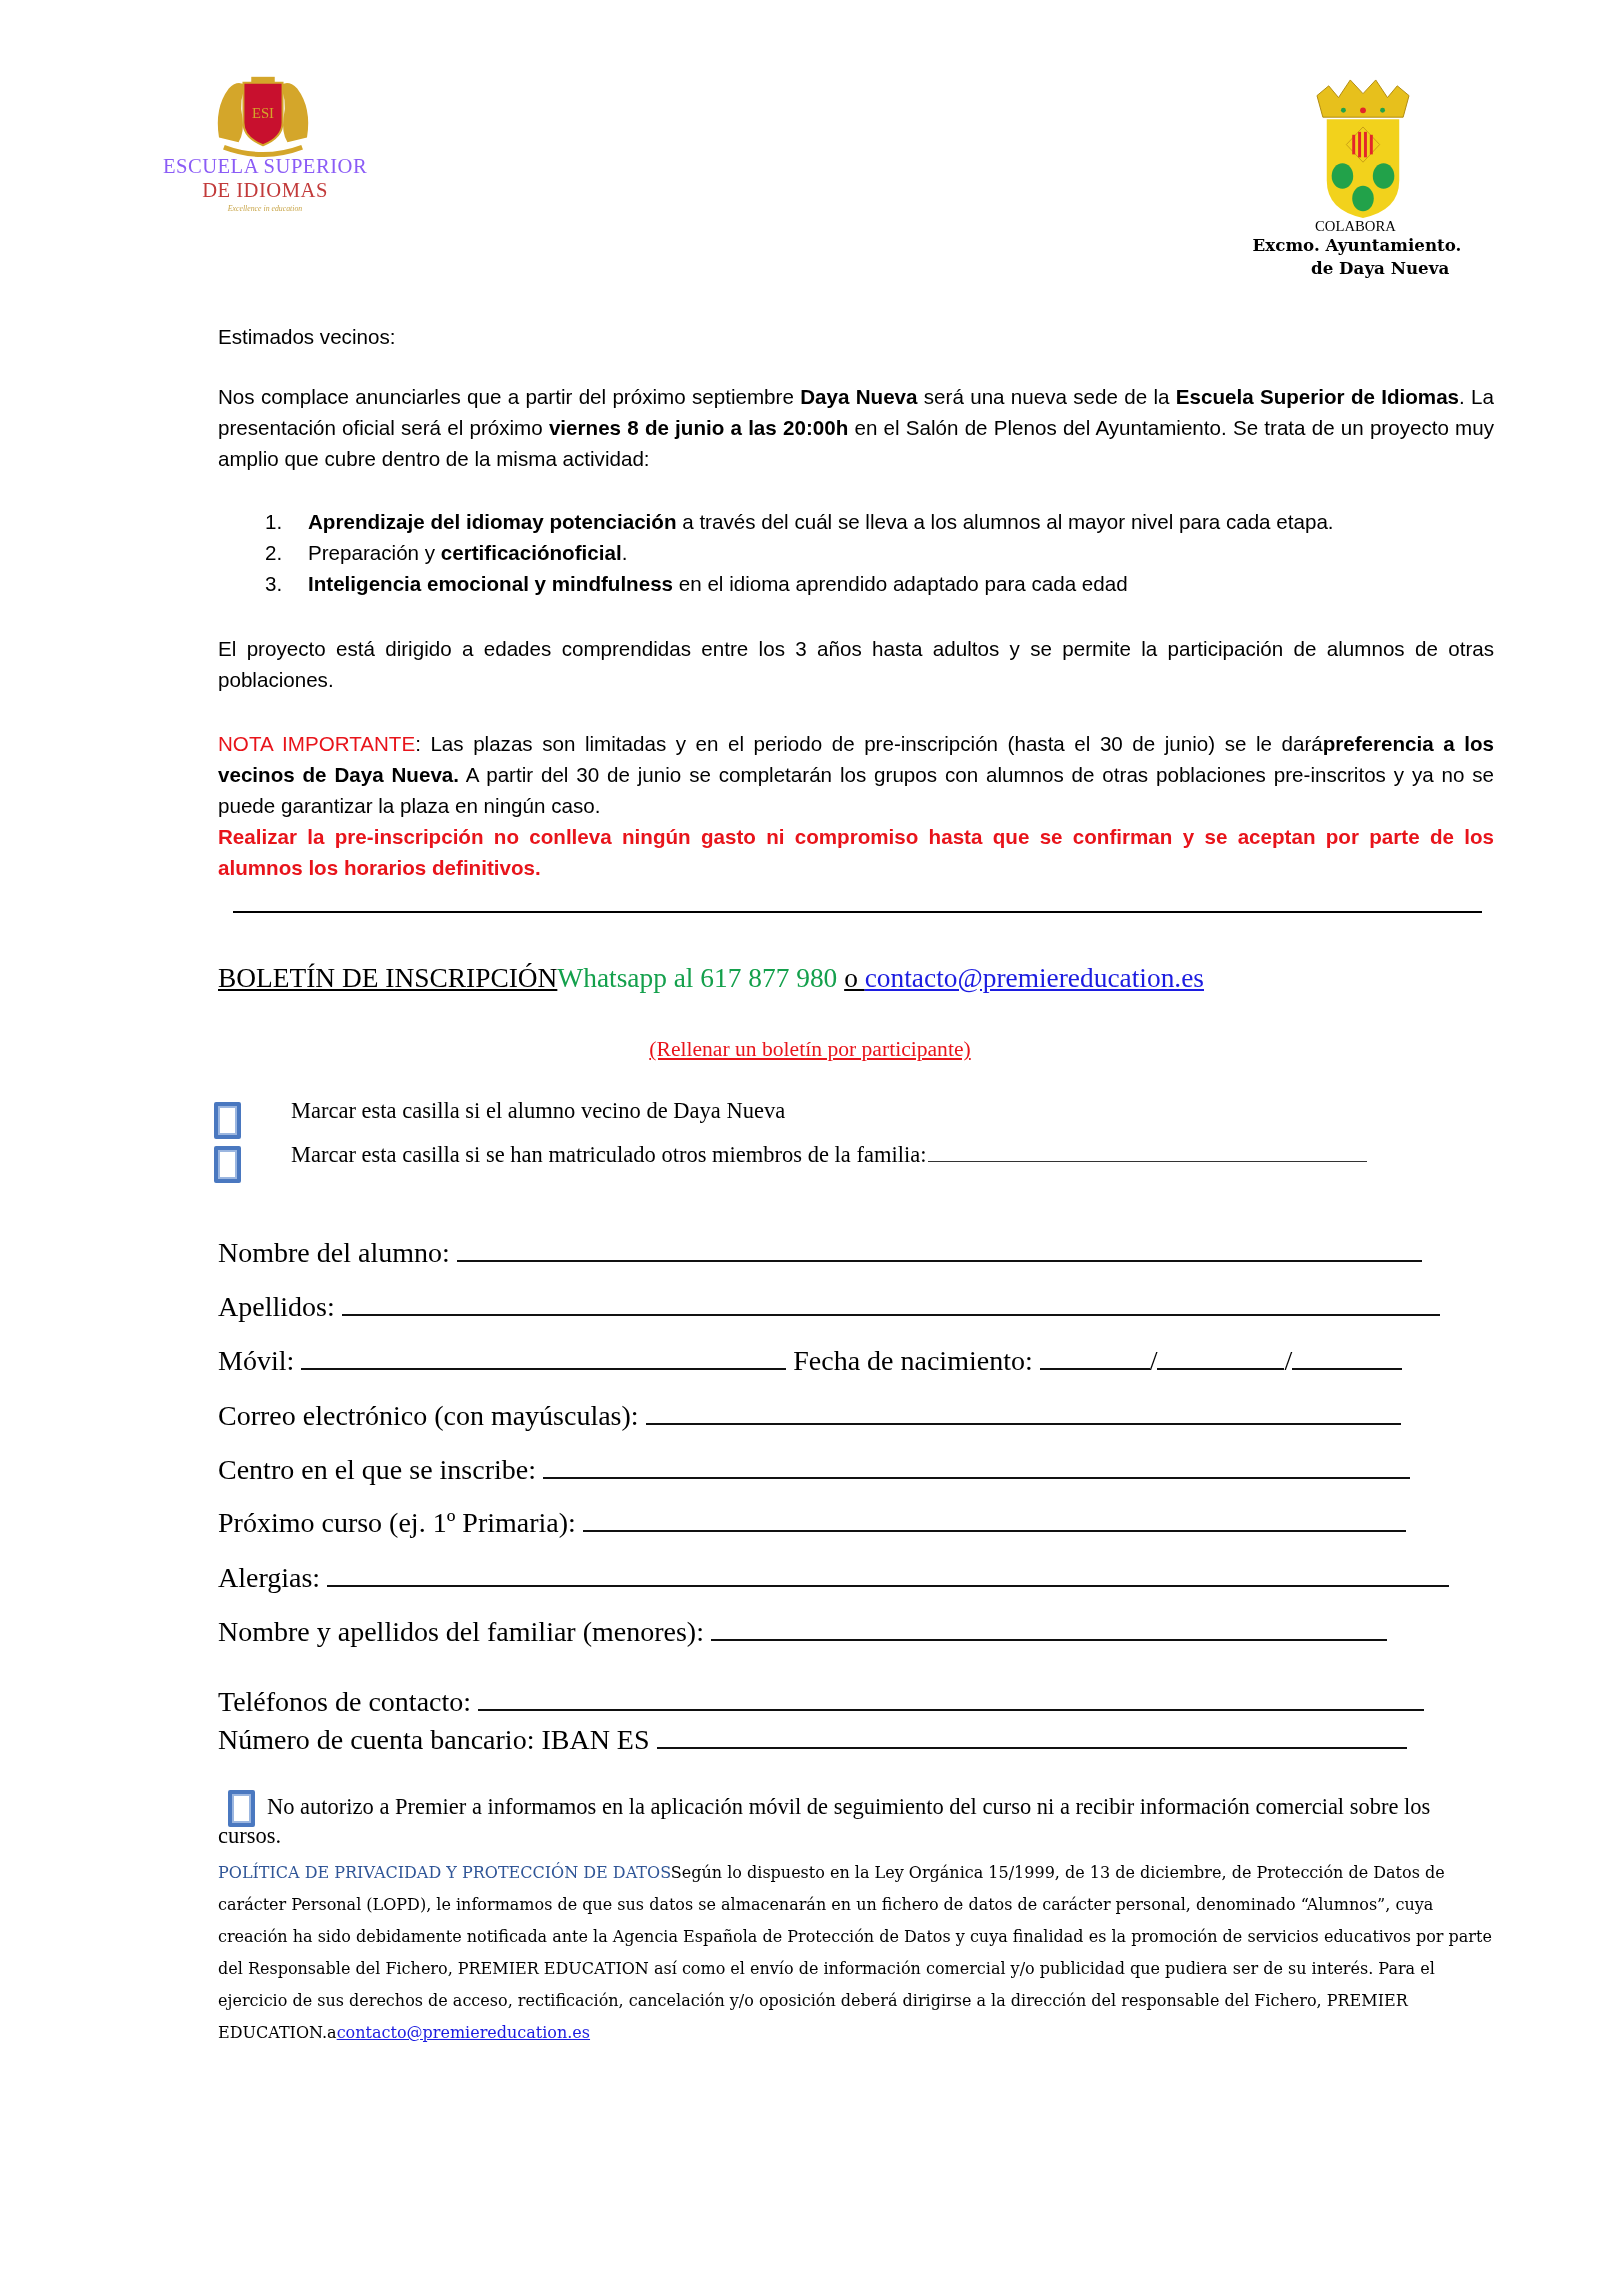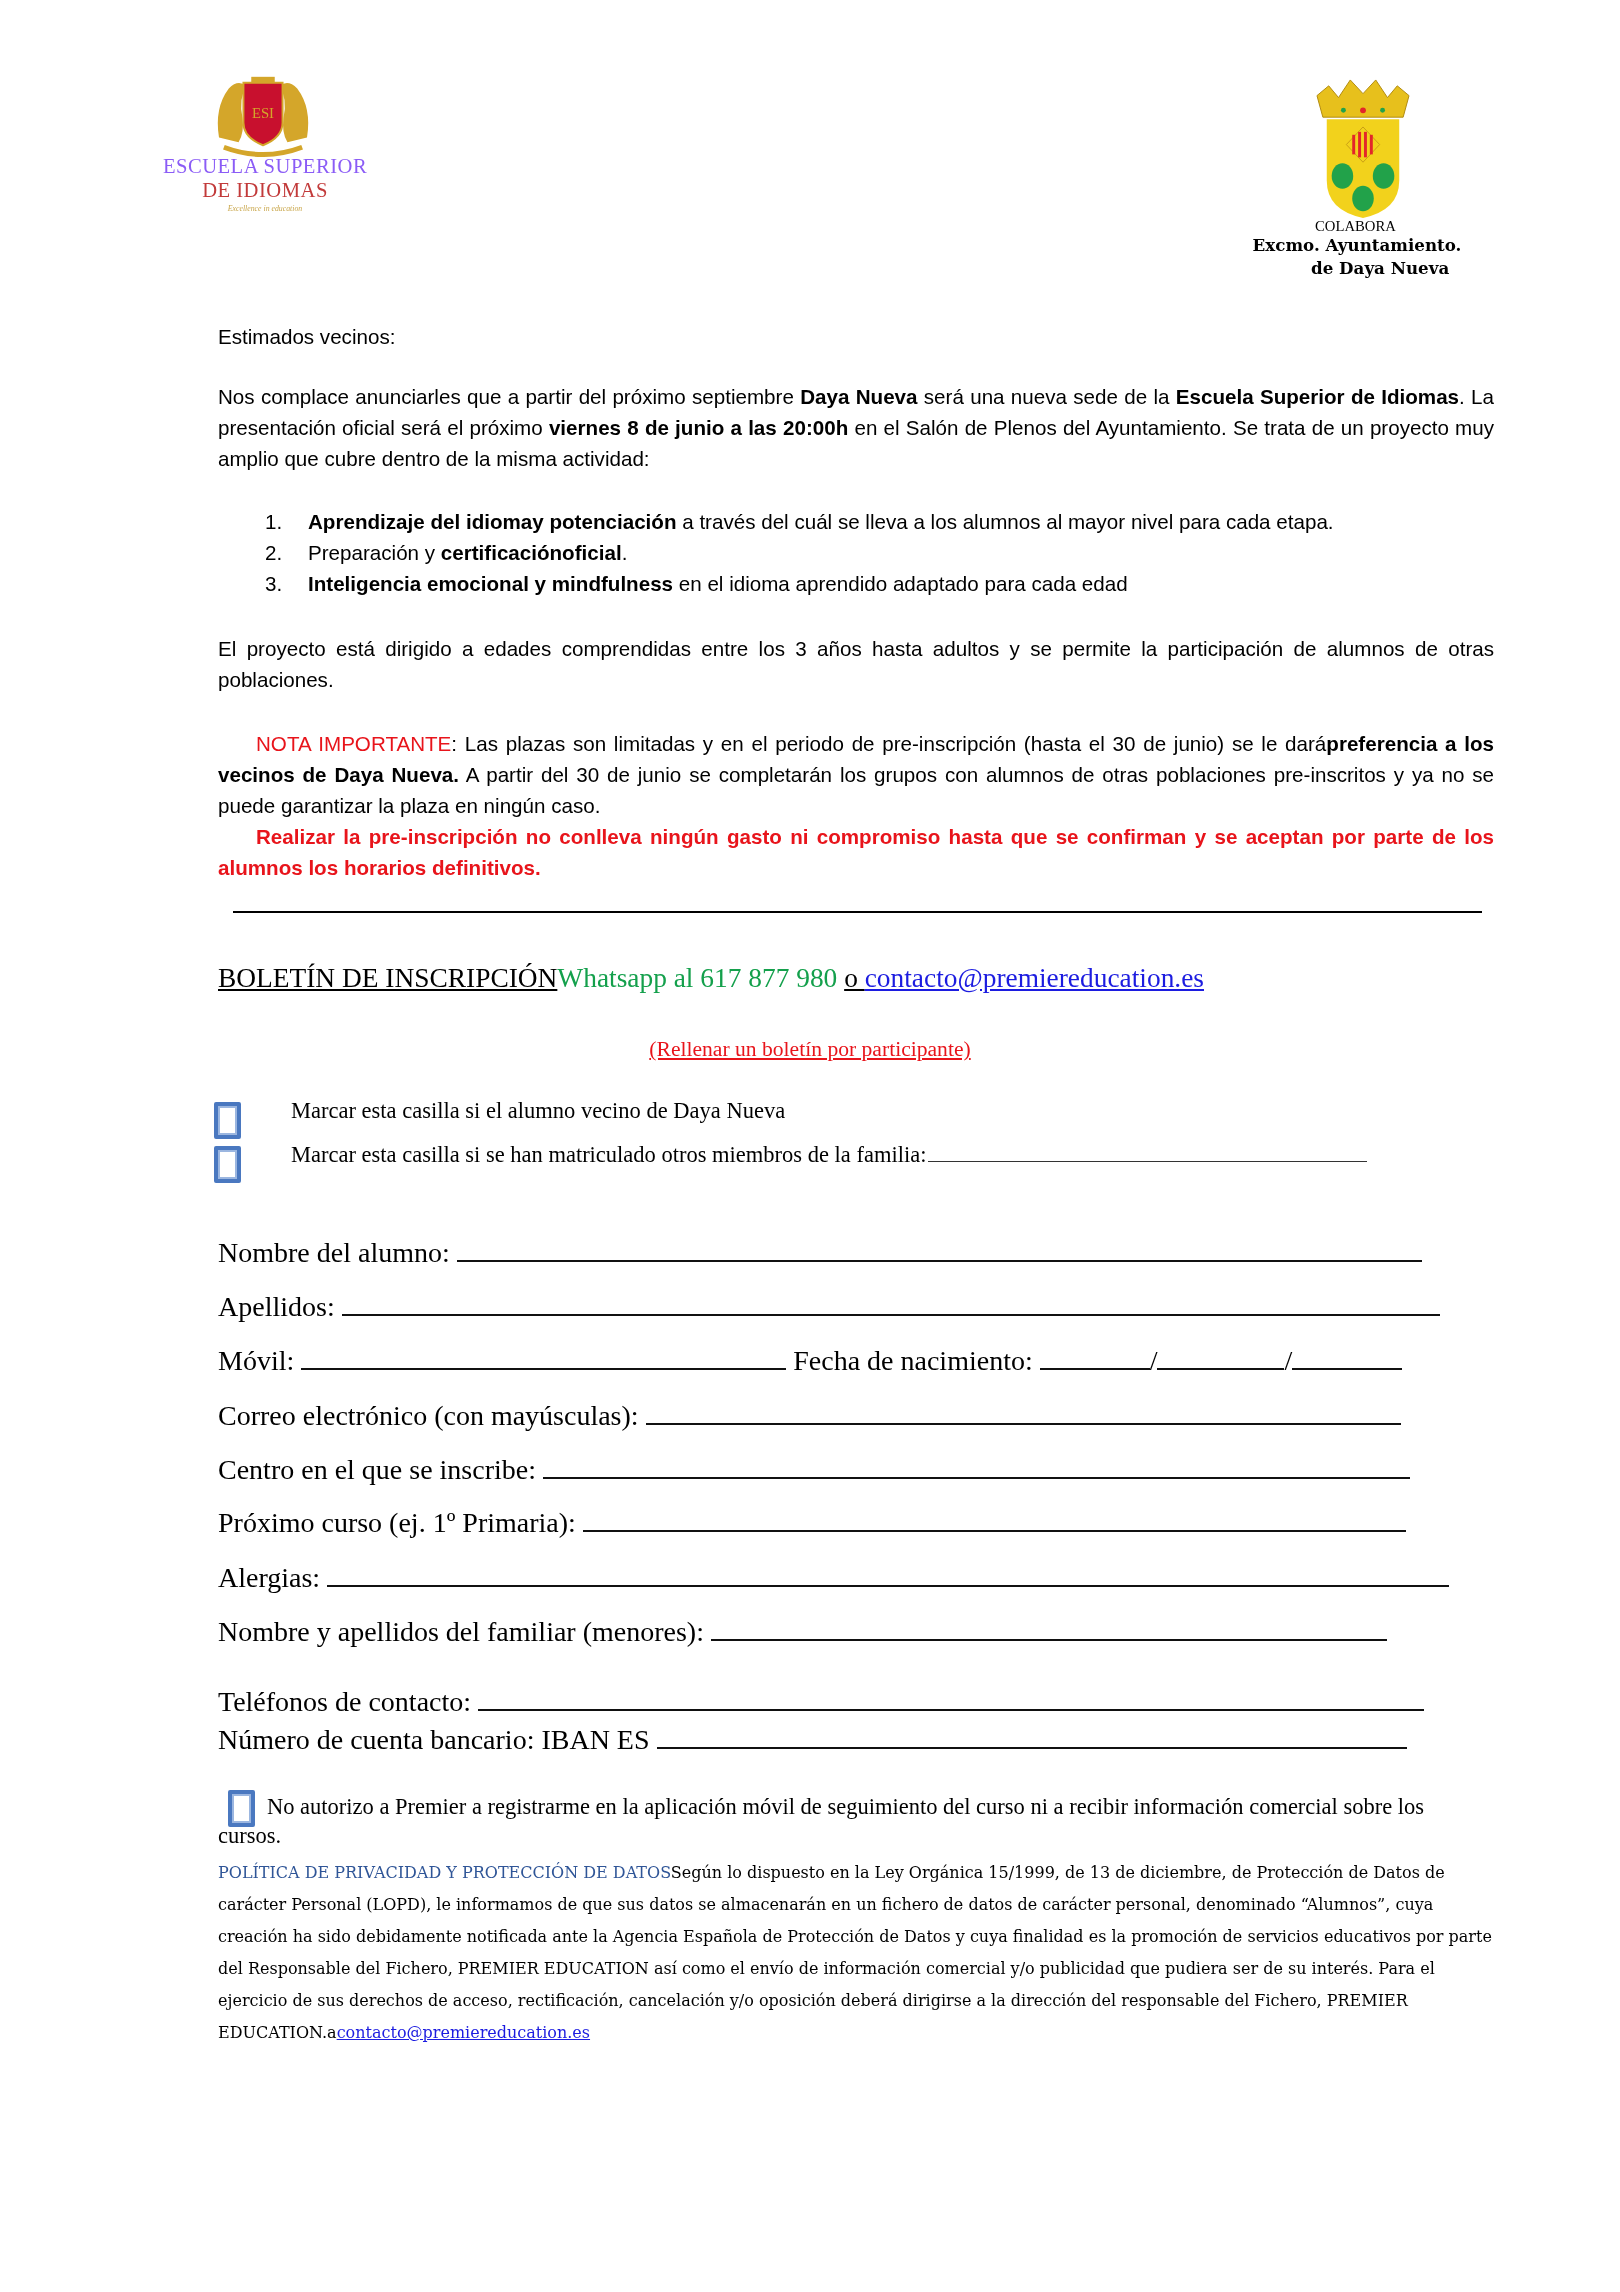--- a/index.html
+++ b/index.html
@@ -15,21 +15,21 @@
 
   #town-logo { left: 1235px; top: 78px; width: 255px; height: 211px; }
   #town-logo .shield { position: absolute; left: 74px; top: 0; width: 108px; height: 142px; }
   #town-logo .colabora { position: absolute; left: 80px; top: 140px; font-family: "Liberation Serif", serif; font-size: 14.7px; }
   #town-logo .excmo { position: absolute; left: 17.6px; top: 157px; font-family: "DejaVu Serif", serif; font-weight: bold; font-size: 16.7px; }
   #town-logo .daya { position: absolute; left: 76px; top: 180px; font-family: "DejaVu Serif", serif; font-weight: bold; font-size: 16.7px; }
 
   
   .body-text { font-family: "Liberation Sans", sans-serif; font-size: 20.6px; line-height: 31px; left: 218px; width: 1276px; }
   .justify { text-align: justify; text-align-last: left; }
-  .red { color: #e8141b; margin-left: 38px; }
+  .red { color: #e8141b; }
   b { font-weight: bold; }
 
   #greeting { top: 321px; }
   #intro { top: 381px; }
   #feature-list { top: 506px; left: 218px; width: 1276px; margin: 0; padding: 0; list-style: none; }
   #feature-list li { position: relative; padding-left: 90px; height: 31px; }
   #feature-list li .num { position: absolute; left: 47px; }
   #audience { top: 633px; }
   #notice { top: 728px; }
   #separator { left: 233px; top: 911px; width: 1249px; height: 0; border-top: 2.9px solid #000; }
@@ -145,17 +145,17 @@
 <div id="field-correo" class="abs field"><span>Correo electrónico (con mayúsculas):</span> <span class="fill" style="width:755px"></span></div>
 <div id="field-centro" class="abs field"><span>Centro en el que se inscribe:</span> <span class="fill" style="width:867px"></span></div>
 <div id="field-curso" class="abs field"><span>Próximo curso (ej. 1º Primaria):</span> <span class="fill" style="width:823px"></span></div>
 <div id="field-alergias" class="abs field"><span>Alergias:</span> <span class="fill" style="width:1122px"></span></div>
 <div id="field-familiar" class="abs field"><span>Nombre y apellidos del familiar (menores):</span> <span class="fill" style="width:676px"></span></div>
 <div id="field-telefonos" class="abs field"><span>Teléfonos de contacto:</span> <span class="fill" style="width:946px"></span></div>
 <div id="field-iban" class="abs field"><span>Número de cuenta bancario: IBAN ES</span> <span class="fill" style="width:750px"></span></div>
 
 <div id="consent" class="abs">
   <span class="checkbox"></span>
-  <span class="text">No autorizo a Premier a registrarme en la aplicación móvil de seguimiento del curso ni a recibir información comercial sobre los cursos.</span>
+  <span class="text">No autorizo a Premier a informamos en la aplicación móvil de seguimiento del curso ni a recibir información comercial sobre los cursos.</span>
 </div>
 
 <div id="privacy" class="abs"><span class="heading">POLÍTICA DE PRIVACIDAD Y PROTECCIÓN DE DATOS</span><span>Según lo dispuesto en la Ley Orgánica 15/1999, de 13 de diciembre, de Protección de Datos de carácter Personal (LOPD), le informamos de que sus datos se almacenarán en un fichero de datos de carácter personal, denominado “Alumnos”, cuya creación ha sido debidamente notificada ante la Agencia Española de Protección de Datos y cuya finalidad es la promoción de servicios educativos por parte del Responsable del Fichero, PREMIER EDUCATION  así como el envío de información comercial y/o publicidad que pudiera ser de su interés. Para el ejercicio de sus derechos de acceso, rectificación, cancelación y/o oposición deberá dirigirse a la dirección del responsable del Fichero, PREMIER EDUCATION.a</span><a>contacto@premiereducation.es</a></div>
 
 
 </body></html>

